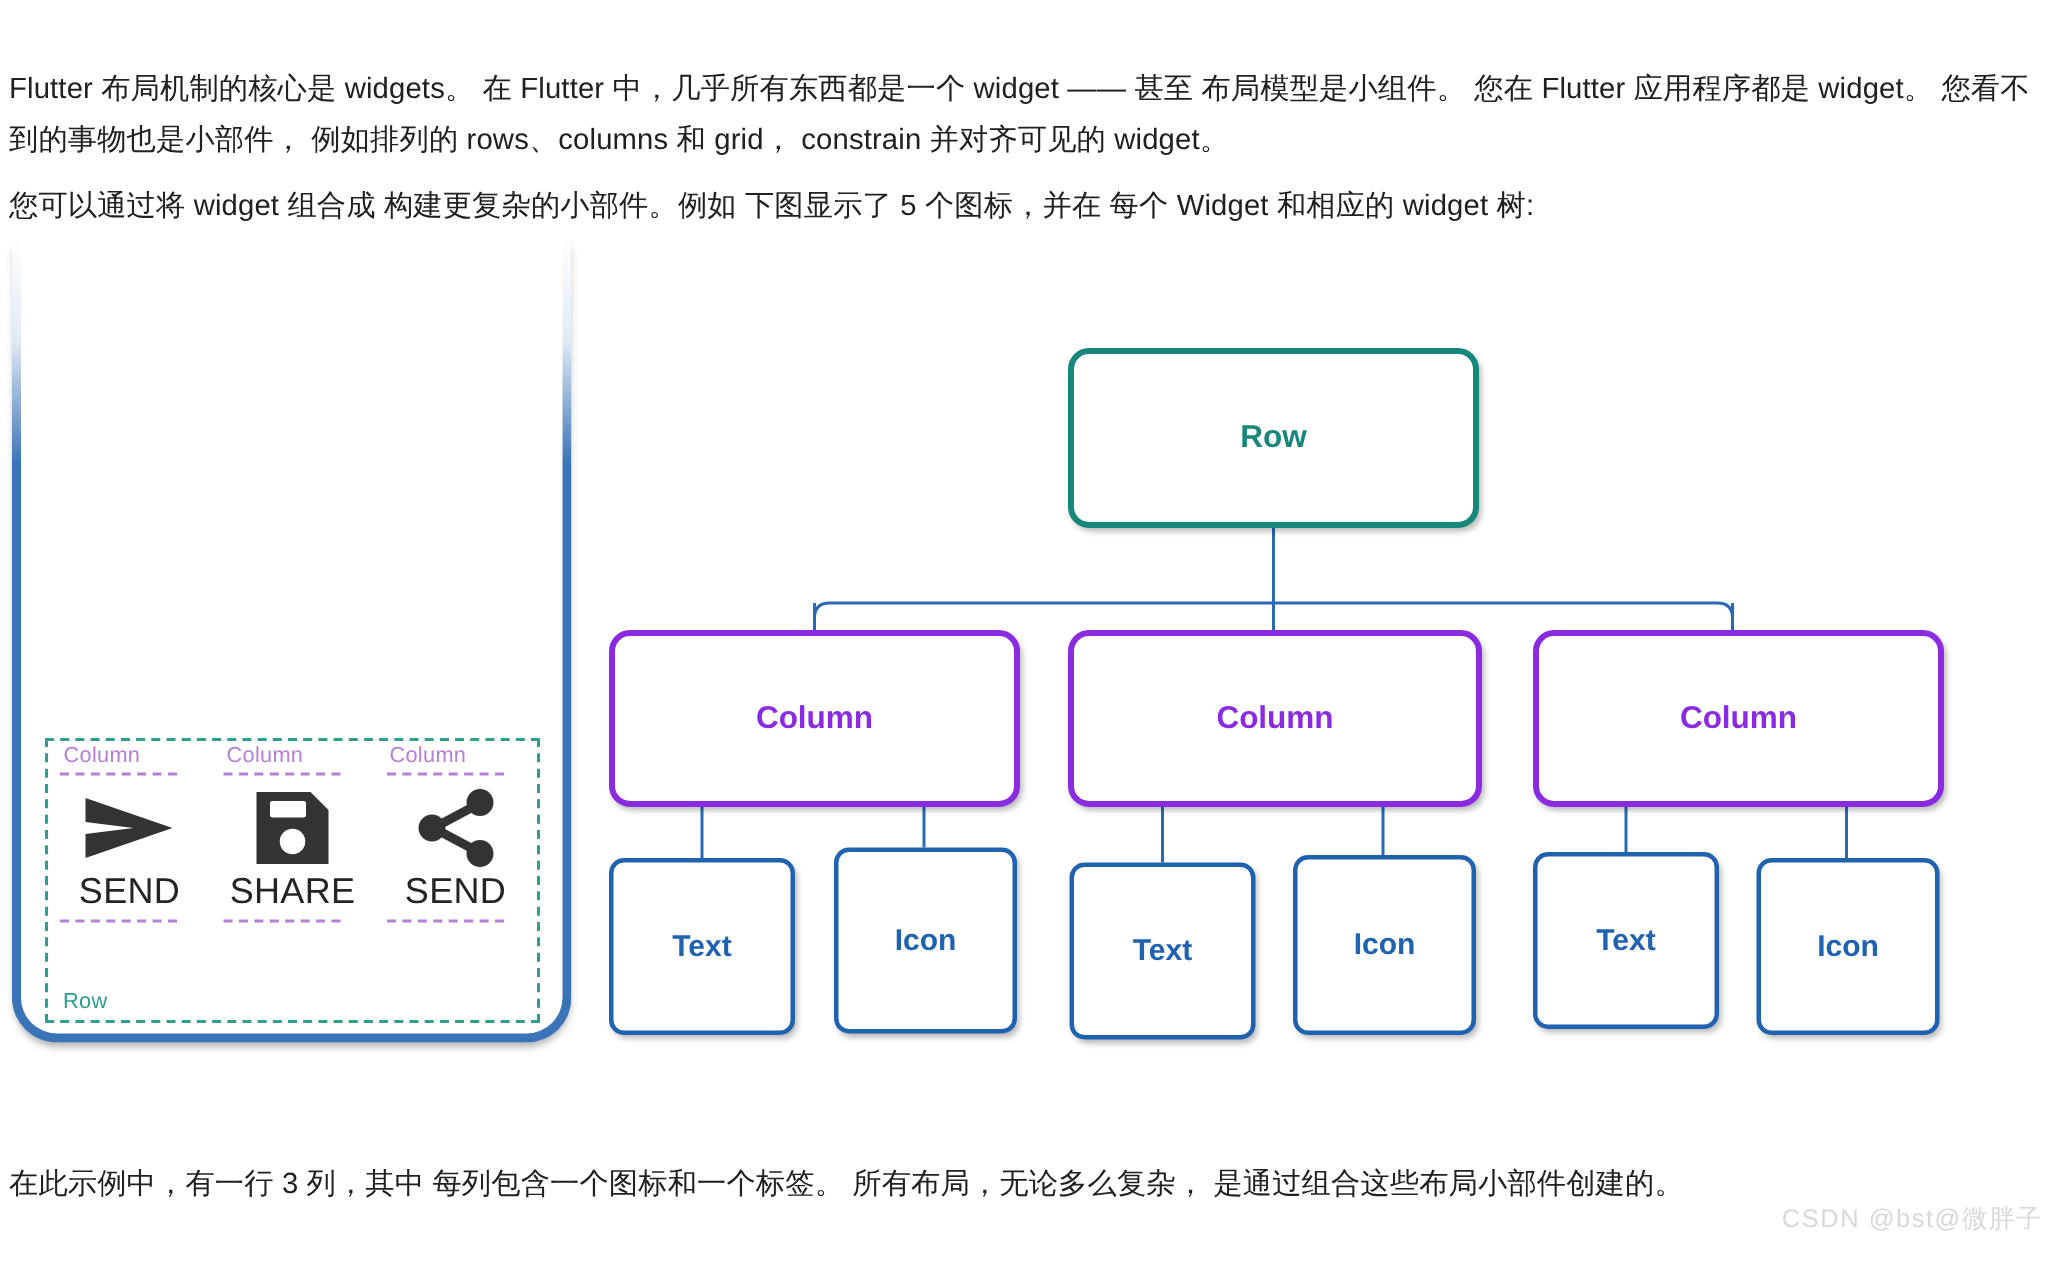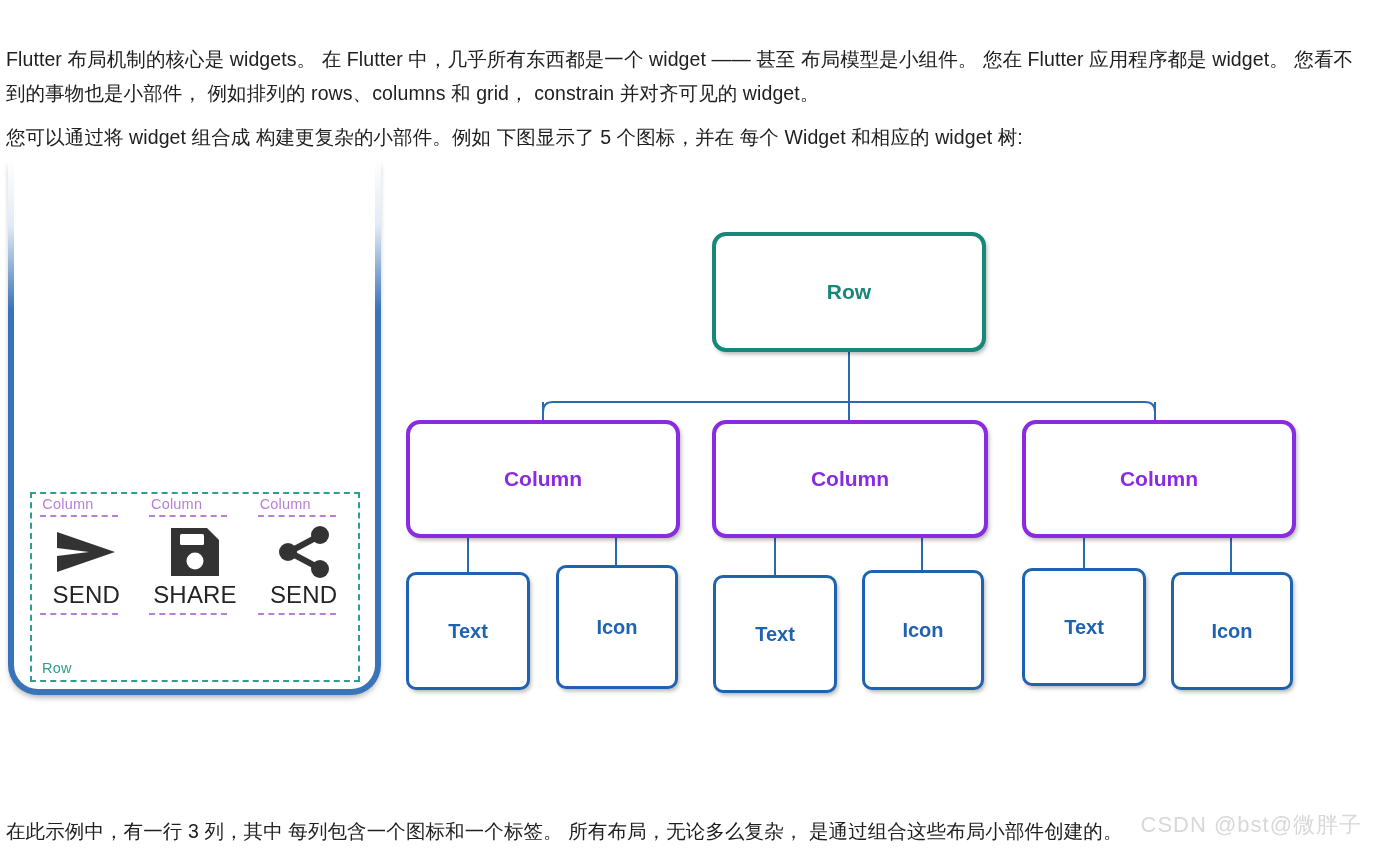--- a/index.html
+++ b/index.html
@@ -21,21 +21,21 @@
     position: absolute;
     left: 6px;
     width: 1360px;
     font-size: 19.5px;
     line-height: 34px;
     color: #202020;
     letter-spacing: 0.1px;
   }
   #para-1 { top: 22px; }
   #para-2 { top: 100px; }
-  #para-3 { top: 794px; width: 1330px; }
+  #para-3 { top: 752px; width: 1330px; }
 
   
   #figure {
     position: absolute;
     left: 0;
     top: 160px;
     width: 1378px;
     height: 545px;
   }
 
@@ -170,22 +170,22 @@
     border: 3px solid #1f62b0;
     border-radius: 10px;
     color: #1f62b0;
     font-size: 20px;
   }
 
   
   #watermark {
     position: absolute;
     right: 16px;
-    bottom: 10px;
-    font-size: 22px;
+    bottom: 26px;
+    font-size: 17px;
     color: #d8d8d8;
     letter-spacing: 1px;
     white-space: nowrap;
     text-align: right;
   }
 </style>
 </head>
 <body>
 
 <p class="prose" id="para-1">Flutter 布局机制的核心是 widgets。 在 Flutter 中，几乎所有东西都是一个 widget —— 甚至 布局模型是小组件。 您在 Flutter 应用程序都是 widget。 您看不到的事物也是小部件， 例如排列的 rows、columns 和 grid， constrain 并对齐可见的 widget。</p>

